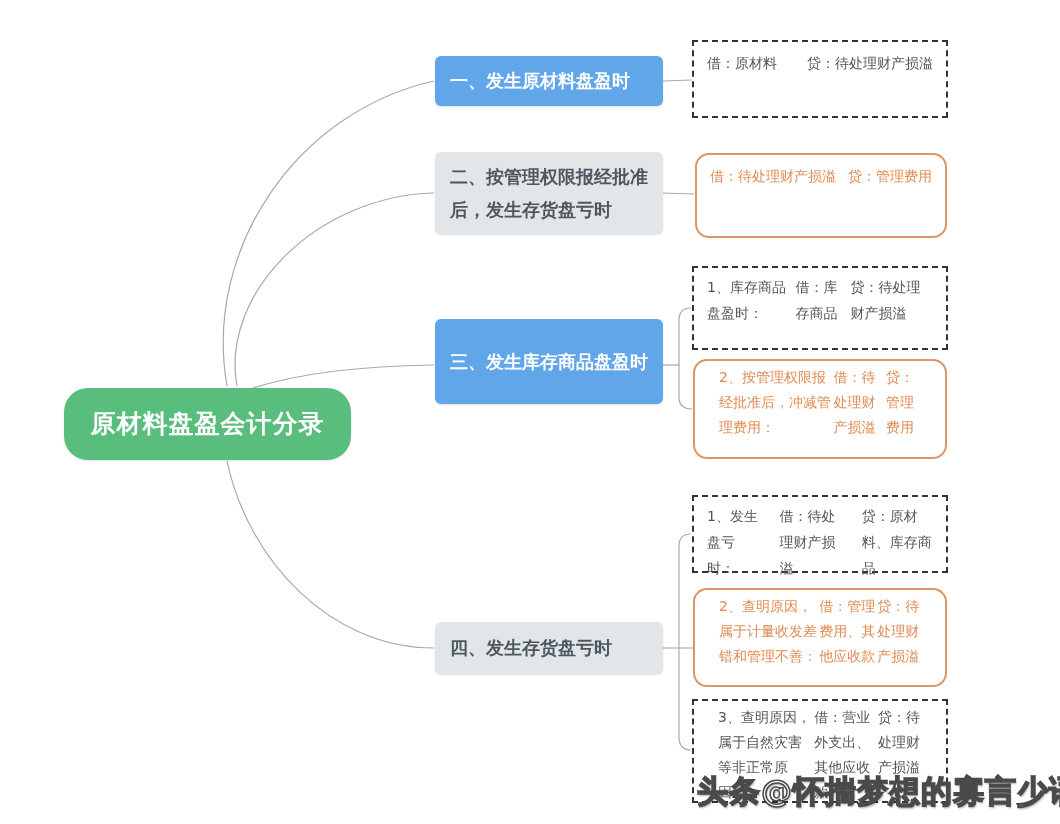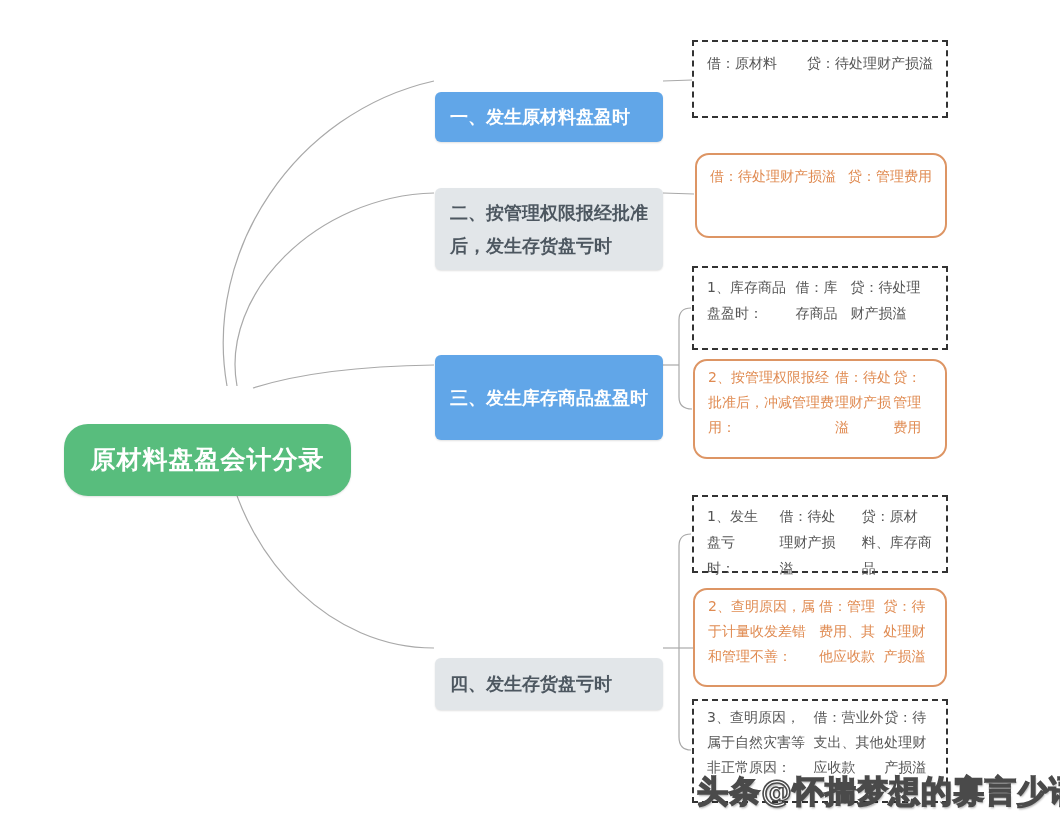--- a/index.html
+++ b/index.html
@@ -4,40 +4,40 @@
 <style>
   html,body{margin:0;padding:0;background:#fff;}
   .canvas{
     position:relative;width:1060px;height:824px;overflow:hidden;background:#fff;
     font-family:"DejaVu Sans","Liberation Sans",sans-serif;
   }
   svg.connectors{position:absolute;left:0;top:0;z-index:0;}
   svg.connectors path{fill:none;stroke:var(--connector,#a9a9a9);stroke-width:1.2;}
 
   .node{position:absolute;border-radius:6px;box-sizing:border-box;z-index:1;
-        box-shadow:0 1px 2px rgba(0,0,0,.12);margin-top:36px;}
+        box-shadow:0 1px 2px rgba(0,0,0,.12);}
   .node.root{
     background:var(--root-bg,#58bd7d);color:#fff;font-size:25px;font-weight:bold;
     text-align:center;letter-spacing:1px;
   }
   .node.blue{background:var(--branch-blue-bg,#61a6e8);color:#fff;font-size:18px;font-weight:600;}
   .node.gray{background:var(--branch-gray-bg,#e2e6e9);color:#4d5760;font-size:18px;font-weight:600;}
   .branch{padding:0 15px;}
   .branch.two-line{display:flex;align-items:center;line-height:33px;}
 
   .entry{
     position:absolute;box-sizing:border-box;z-index:1;background:#fff;
     font-size:14px;display:flex;
   }
   .entry.dashed{border:2px dashed var(--entry-dashed-border,#333);color:var(--entry-text-gray,#555);}
   .entry.orange{border:2px solid var(--entry-orange,#dd9564);border-radius:14px;
                 color:var(--entry-text-orange,#e08b52);}
   .entry.spread{justify-content:space-between;padding:13px 13px;}
   .entry.list{padding:6px 13px;line-height:26px;}
-  .entry.list.tight{line-height:25px;padding:4px 13px;}
+  .entry.list.tight{line-height:25px;padding:4px 24px;}
   .eline{white-space:normal;}
 
   .watermark{
     position:absolute;z-index:5;font-size:31px;font-weight:700;color:#ffffff;
     -webkit-text-stroke:1.6px #4a4a4a;letter-spacing:1px;white-space:nowrap;
     text-shadow:1px 2px 2px rgba(0,0,0,.30);
   }
 </style>
 </head>
 <body>

